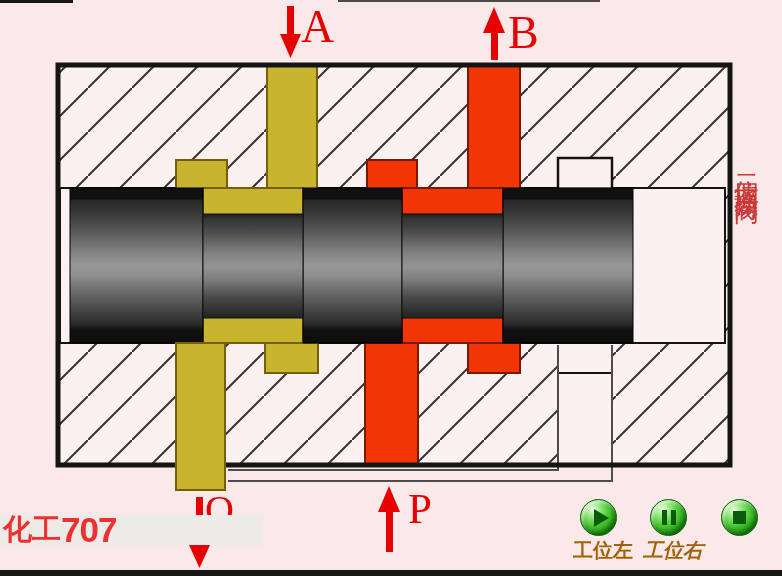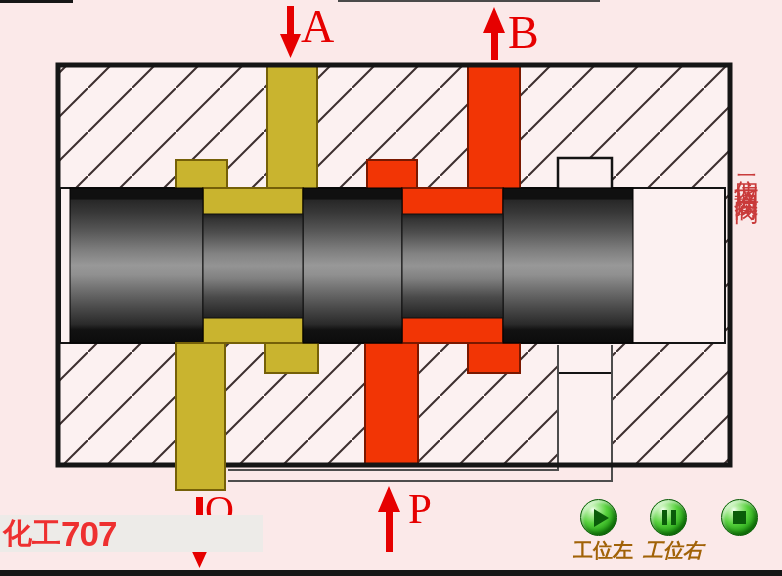--- a/index.html
+++ b/index.html
@@ -11,21 +11,21 @@
   .port-letter{position:absolute;color:#E60000;font-family:"Liberation Serif",serif;line-height:1;}
   .letter-a{left:301px;top:4px;font-size:46px;}
   .letter-b{left:508px;top:10px;font-size:46px;}
   .letter-p{left:408px;top:487px;font-size:43px;}
   .letter-o{left:205px;top:490px;font-size:40px;}
 
   .vertical-title{position:absolute;left:731px;top:156px;width:32px;height:215px;
     writing-mode:vertical-rl;text-orientation:upright;font-size:25px;color:#C93B3B;
     letter-spacing:4px;font-family:"Liberation Serif",serif;}
 
-  .credit-box{position:absolute;left:0;top:515px;width:263px;height:37px;background:#EDEBE8;
+  .credit-box{position:absolute;left:0;top:515px;width:263px;height:30px;background:#EDEBE8;
     display:flex;align-items:center;padding-left:3px;box-sizing:border-box;white-space:nowrap;}
   .credit-box span{color:#EE3030;font-weight:bold;}
   .credit-part1,.credit-part3{font-size:29px;}
   .credit-part2{font-size:35px;font-weight:normal;letter-spacing:-1px;}
 
   .btn{position:absolute;top:499px;width:37px;height:37px;border-radius:50%;
     background:radial-gradient(circle at 34% 28%, #f4fff2 0%, #b9f0a8 12%, #58d23e 40%, #1f9e12 72%, #0c6d06 100%);
     border:1px solid #0a5c08;box-sizing:border-box;cursor:pointer;
     box-shadow:inset -2px -3px 4px rgba(0,40,0,.45), inset 2px 3px 3px rgba(255,255,255,.55);
     display:flex;align-items:center;justify-content:center;}

